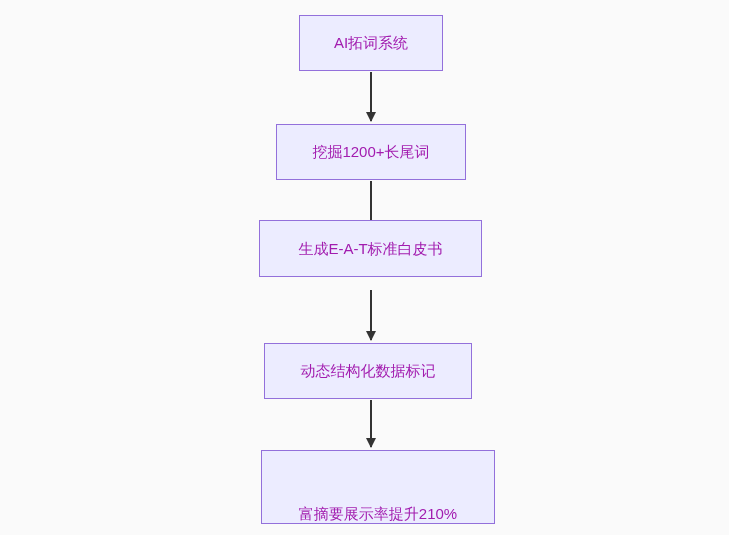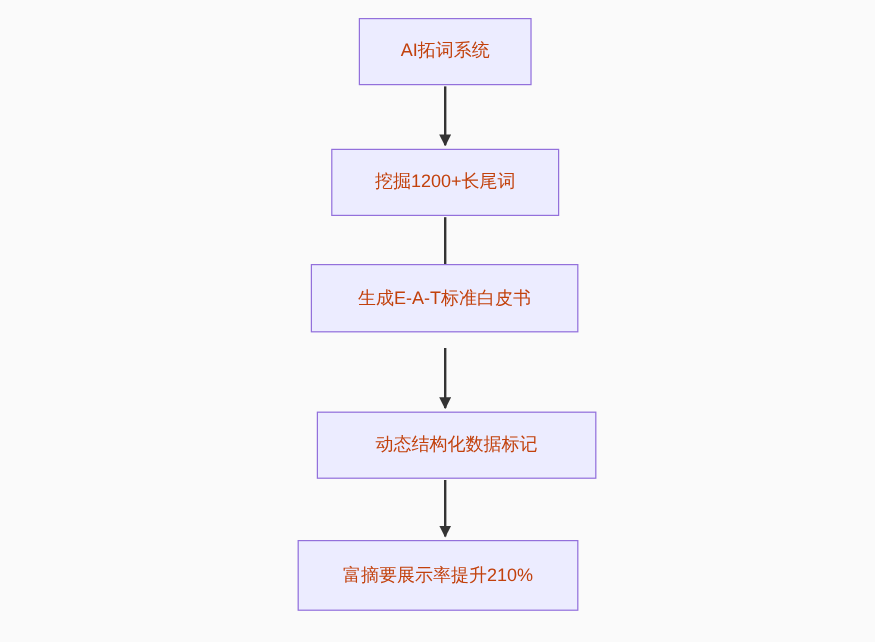--- a/index.html
+++ b/index.html
@@ -21,35 +21,35 @@
     left: 0;
     top: 0;
     width: 729px;
     height: 535px;
   }
   .node {
     position: absolute;
     box-sizing: border-box;
     background: #ECECFF;
     border: 1px solid #9370DB;
-    color: #c2410c;
+    color: #a21caf;
     font-size: 15px;
     display: flex;
     align-items: center;
     justify-content: center;
     text-align: center;
     line-height: 1.2;
     white-space: nowrap;
   }
   
   .n1 { left: 299px; top: 15px;  width: 144px; height: 56px; }
   .n2 { left: 276px; top: 124px; width: 190px; height: 56px; justify-content: center; }
   .n3 { left: 259px; top: 220px; width: 223px; height: 57px; }
-  .n4 { left: 264px; top: 343px; width: 233px; height: 56px; }
-  .n5 { left: 248px; top: 450px; width: 234px; height: 59px; }
+  .n4 { left: 264px; top: 343px; width: 208px; height: 56px; }
+  .n5 { left: 261px; top: 450px; width: 234px; height: 74px; align-items: flex-end; }
 </style>
 </head>
 <body>
 
 <div class="canvas">
 
   <svg class="edges" width="729" height="535" viewBox="0 0 729 535" xmlns="http://www.w3.org/2000/svg">
     <defs>
       <marker id="arrowhead" markerUnits="userSpaceOnUse" markerWidth="10" markerHeight="10" refX="9" refY="5" orient="auto">
         <path d="M0,0 L10,5 L0,10 Z" fill="#333333"></path>

